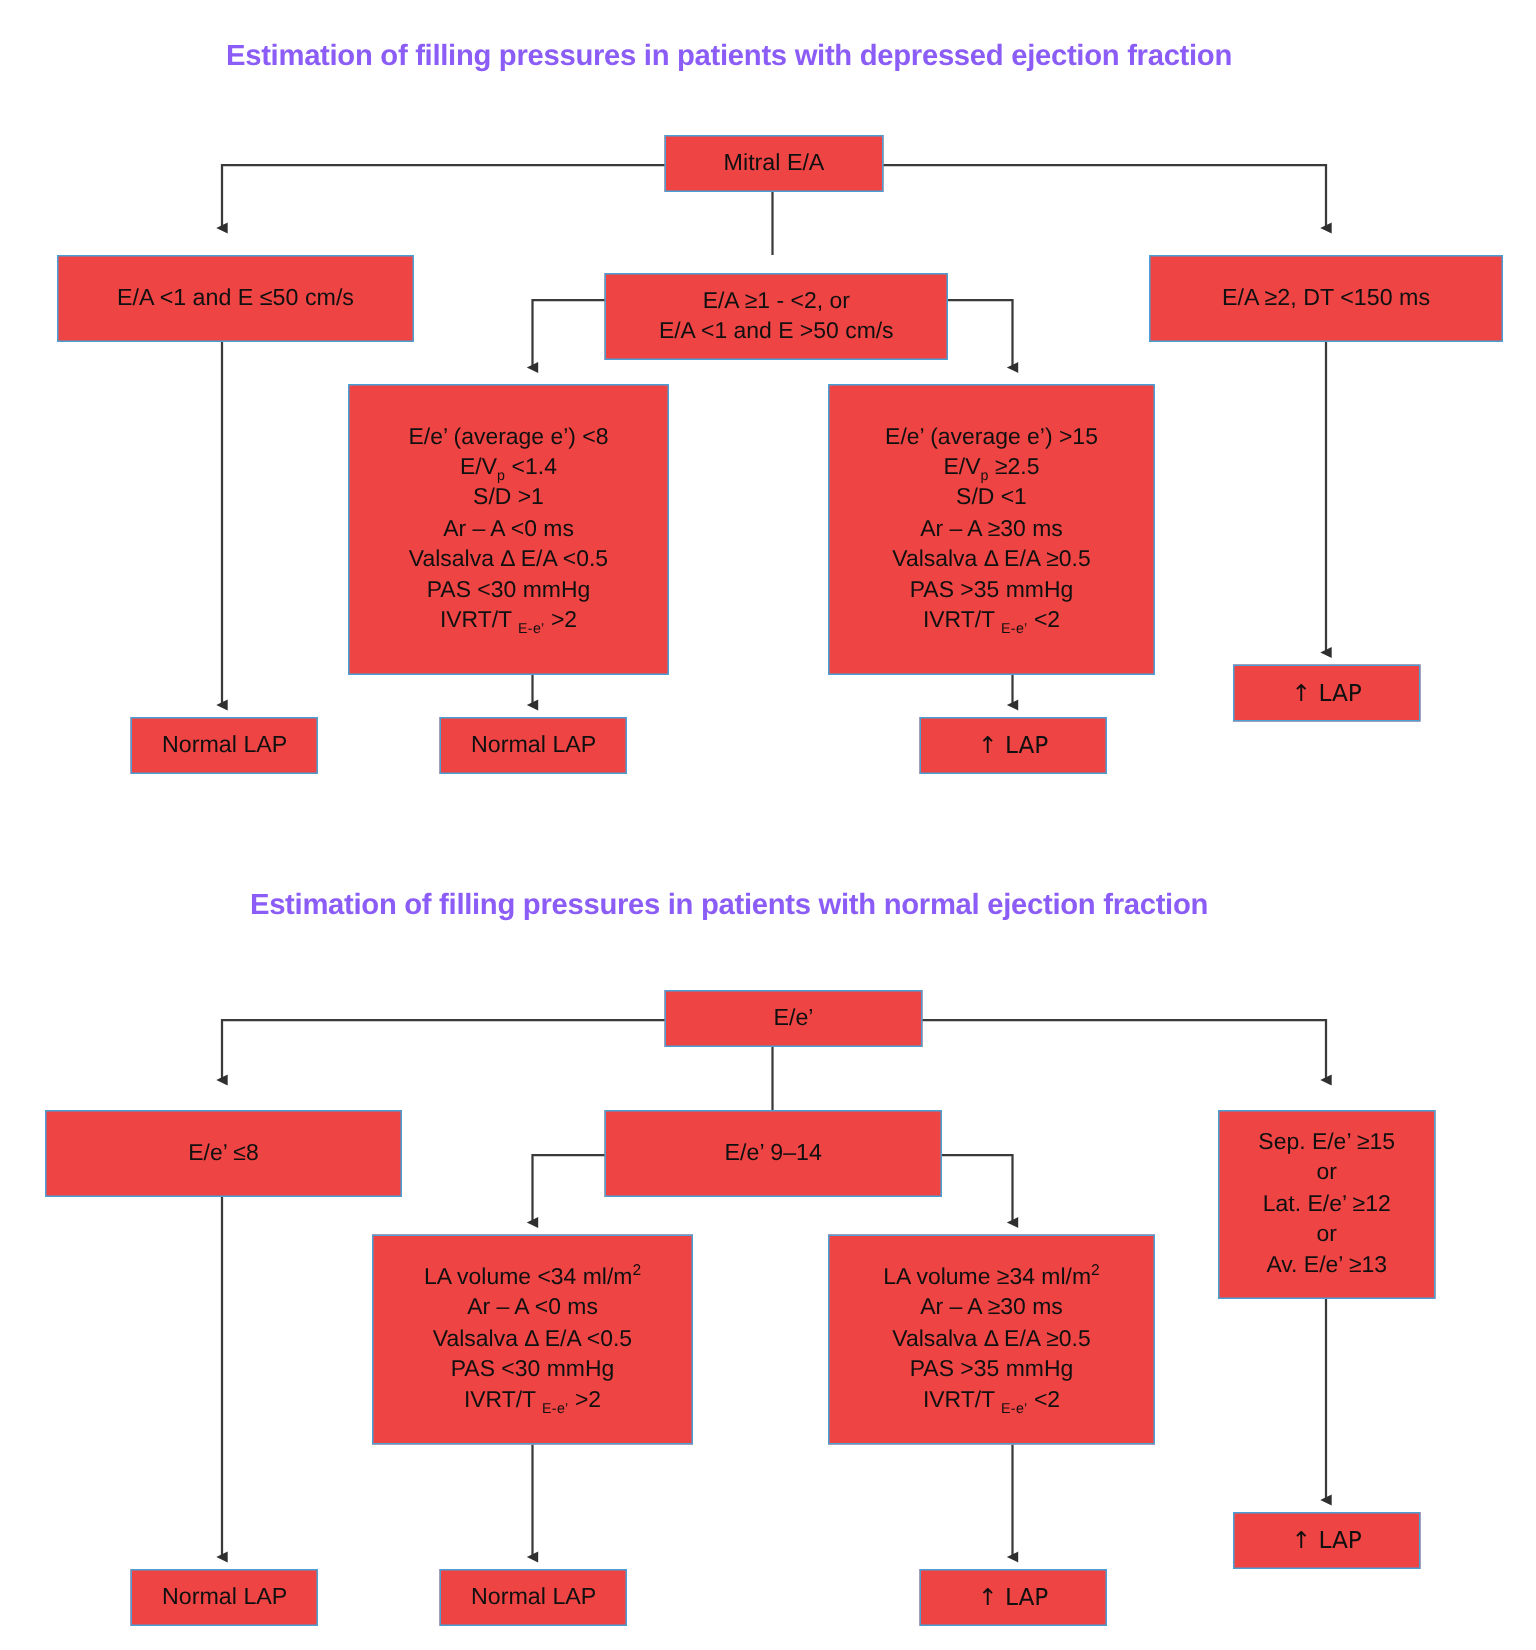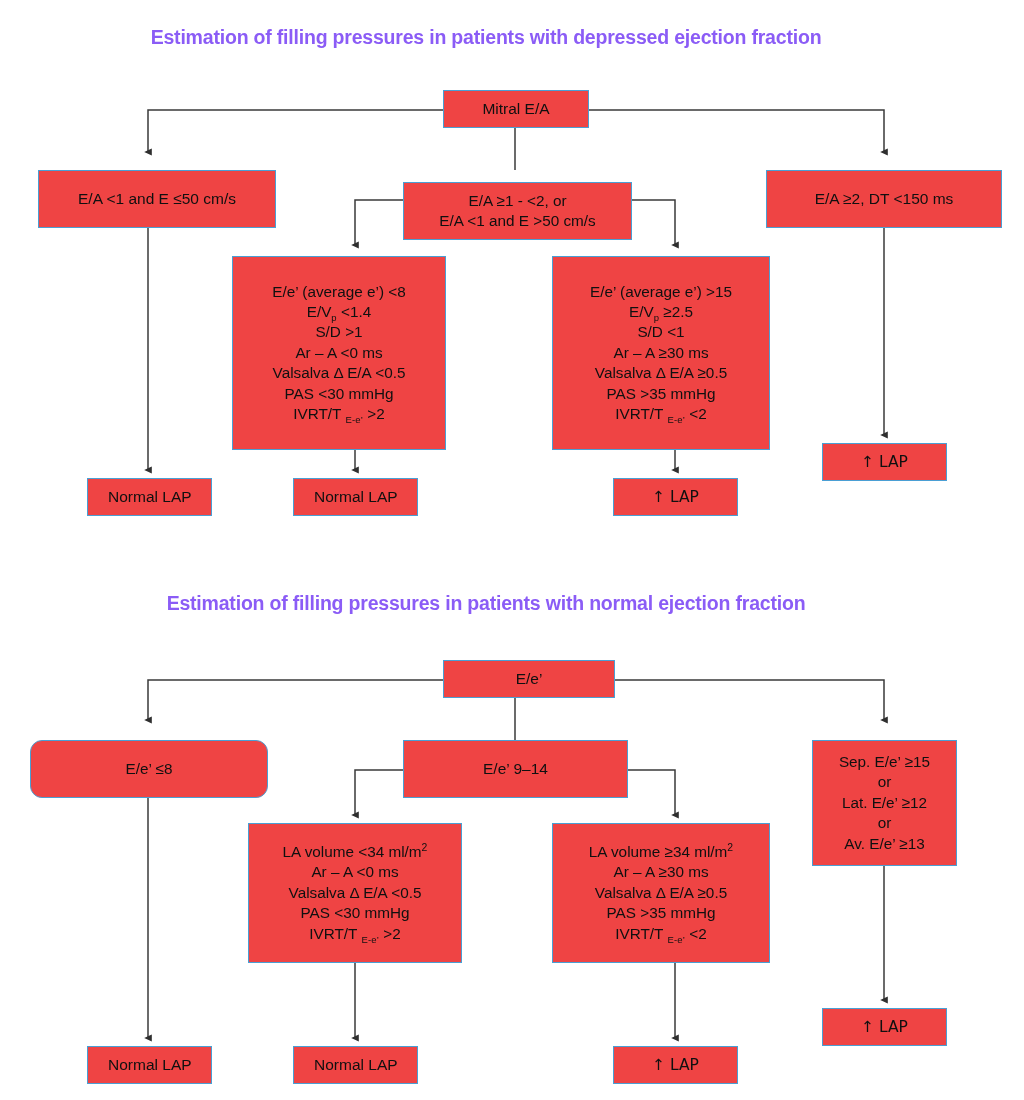--- a/index.html
+++ b/index.html
@@ -228,21 +228,21 @@
         <path d="M884,306 L884,440" marker-end="url(#ah2)"></path>
       </g>
     </svg>
 
     <div class="node" style="left:443px; top:100px; width:172px; height:38px;">
       <div class="lines">
         <div>E/e’</div>
       </div>
     </div>
 
-    <div class="node multi" style="left:30px; top:180px; width:238px; height:58px;border-radius:12px;">
+    <div class="node multi" style="left:30px; top:180px; width:238px; height:58px;">
       <div class="lines">
         <div>E/e’ ≤8</div>
       </div>
     </div>
 
     <div class="node" style="left:403px; top:180px; width:225px; height:58px;">
       <div class="lines">
         <div>E/e’ 9–14</div>
       </div>
     </div>

